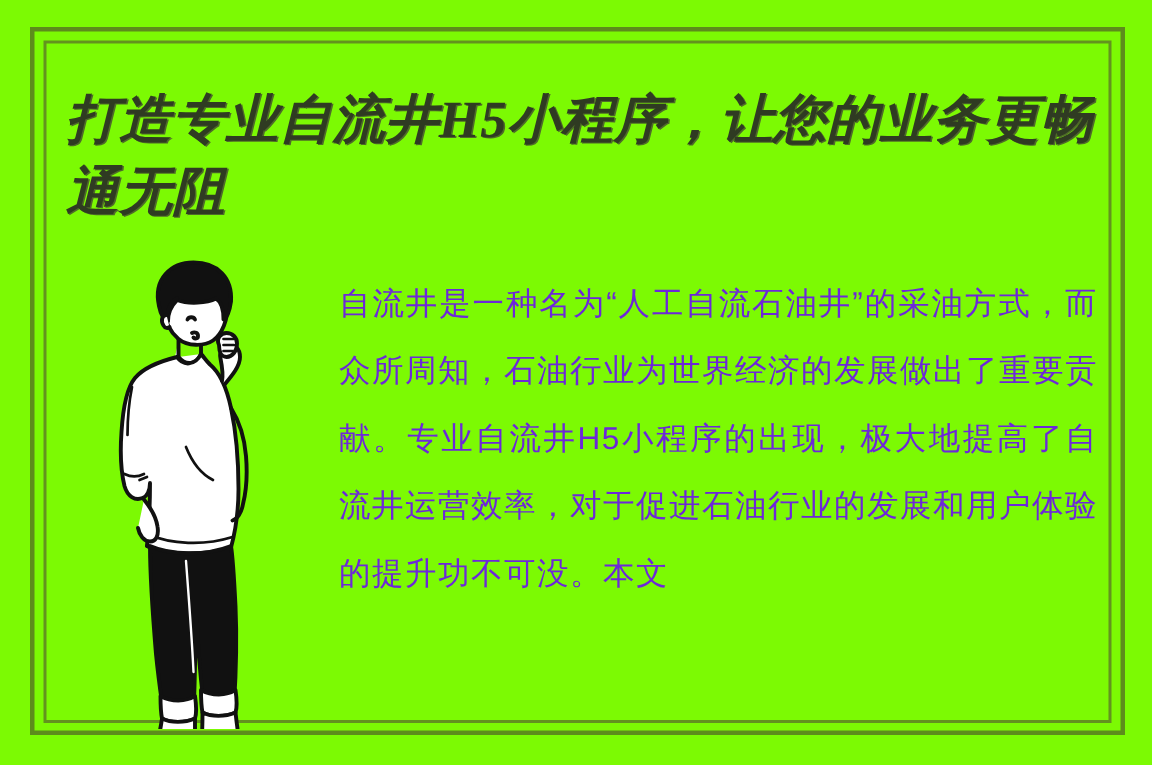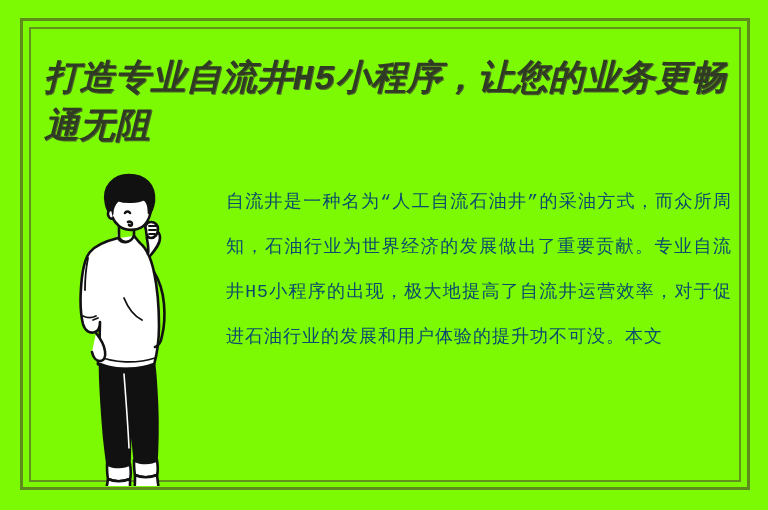--- a/index.html
+++ b/index.html
@@ -44,39 +44,39 @@
     pointer-events: none;
   }
 
   
   .headline {
     position: absolute;
     left: 44px;
     top: 56px;
     width: 700px;
     color: #2f3b22;
-    font-family: Liberation Mono, monospace;
+    font-family: Liberation Serif, serif;
     font-size: 35px;
     font-weight: 700;
     font-style: italic;
     line-height: 48px;
     letter-spacing: 0.5px;
     text-shadow: 1px 1px 0 #4f6a2a;
     white-space: pre-wrap;
   }
 
   
   .body-copy {
     position: absolute;
     left: 226px;
     top: 180px;
     width: 506px;
-    color: #0c4a6e;
-    font-family: Liberation Mono, monospace;
-    font-size: 18px;
+    color: #6d28d9;
+    font-family: Liberation Sans, sans-serif;
+    font-size: 21px;
     line-height: 45px;
     letter-spacing: 1px;
     text-align: justify;
     text-justify: inter-character;
   }
 
   
   .illustration {
     position: absolute;
     left: 62px;

